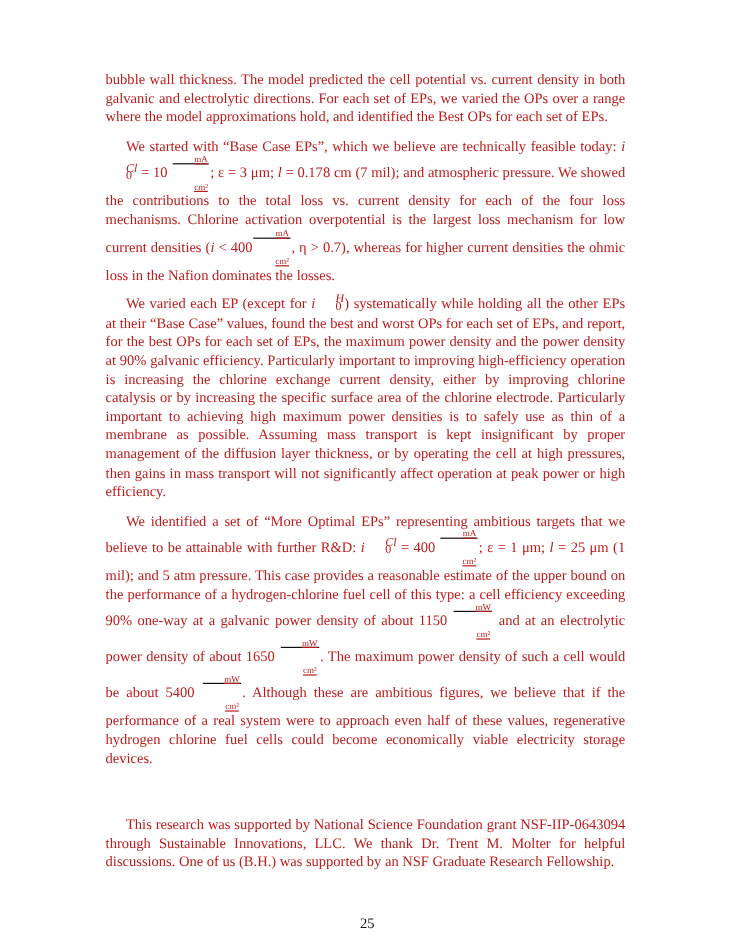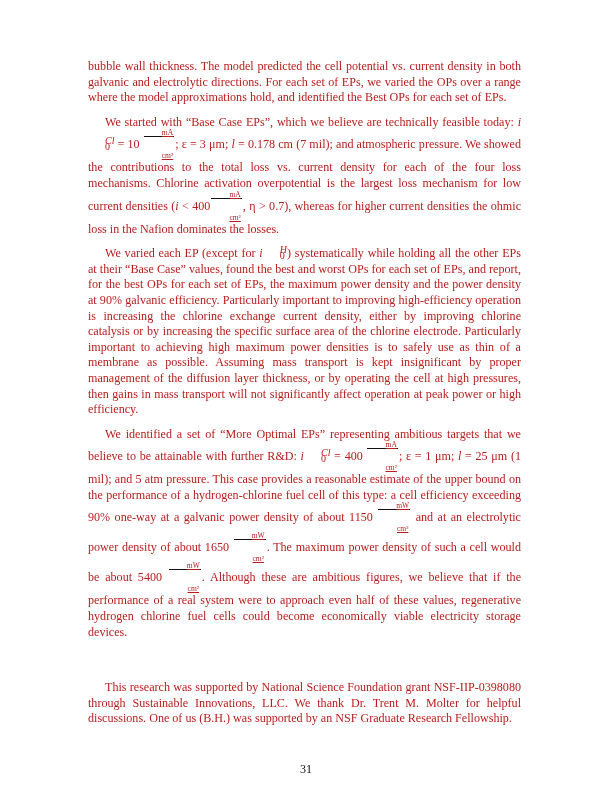--- a/index.html
+++ b/index.html
@@ -46,17 +46,17 @@
   <div class="gap"></div>
 
   <p class="indent"><span>We varied each EP (except for </span><span class="sym">i</span><span class="subsup"><span class="sup">H</span><span class="sub">0</span></span><span>) systematically while holding all the other EPs at their “Base Case” values, found the best and worst OPs for each set of EPs, and report, for the best OPs for each set of EPs, the maximum power density and the power density at 90% galvanic efficiency. Particularly important to improving high-efficiency operation is increasing the chlorine exchange current density, either by improving chlorine catalysis or by increasing the specific surface area of the chlorine electrode. Particularly important to achieving high maximum power densities is to safely use as thin of a membrane as possible.  Assuming mass transport is kept insignificant by proper management of the diffusion layer thickness, or by operating the cell at high pressures, then gains in mass transport will not significantly affect operation at peak power or high efficiency.</span></p>
 
   <div class="gap"></div>
 
   <p class="indent"><span>We identified a set of “More Optimal EPs” representing ambitious targets that we believe to be attainable with further R&amp;D: </span><span class="sym">i</span><span class="subsup"><span class="sup">Cl</span><span class="sub">0</span></span><span> = 400 </span><span class="frac"><span class="num">mA</span><span class="den">cm²</span></span><span>; ε = 1 μm; </span><span class="sym">l</span><span> = 25 μm (1 mil); and 5 atm pressure.  This case provides a reasonable estimate of the upper bound on the performance of a hydrogen-chlorine fuel cell of this type: a cell efficiency exceeding 90% one-way at a galvanic power density of about 1150 </span><span class="frac"><span class="num">mW</span><span class="den">cm²</span></span><span> and at an electrolytic power density of about 1650 </span><span class="frac"><span class="num">mW</span><span class="den">cm²</span></span><span>. The maximum power density of such a cell would be about 5400 </span><span class="frac"><span class="num">mW</span><span class="den">cm²</span></span><span>. Although these are ambitious figures, we believe that if the performance of a real system were to approach even half of these values, regenerative hydrogen chlorine fuel cells could become economically viable electricity storage devices.</span></p>
 
   <div class="gap-big"></div>
 
-  <p class="indent">This research was supported by National Science Foundation grant NSF-IIP-0398080 through Sustainable Innovations, LLC. We thank Dr.  Trent M. Molter for helpful discussions. One of us (B.H.) was supported by an NSF Graduate Research Fellowship.</p>
+  <p class="indent">This research was supported by National Science Foundation grant NSF-IIP-0643094 through Sustainable Innovations, LLC. We thank Dr.  Trent M. Molter for helpful discussions. One of us (B.H.) was supported by an NSF Graduate Research Fellowship.</p>
 
 </div>
 
-<div class="page-number">31</div>
+<div class="page-number">25</div>
 
 </body></html>

